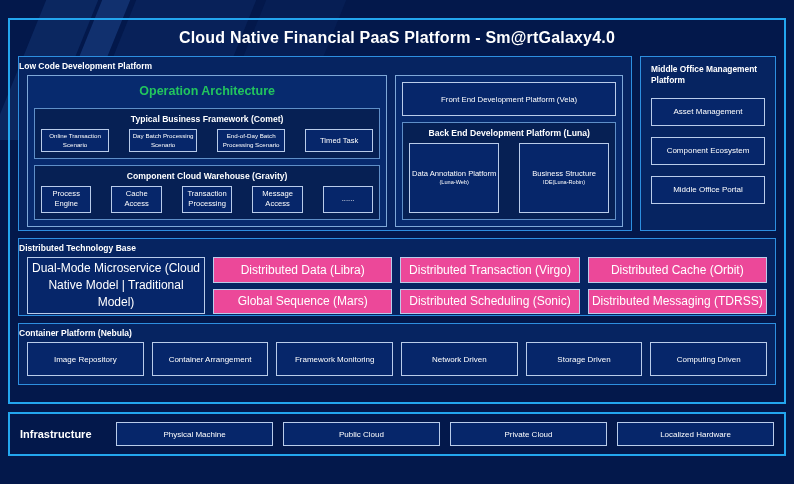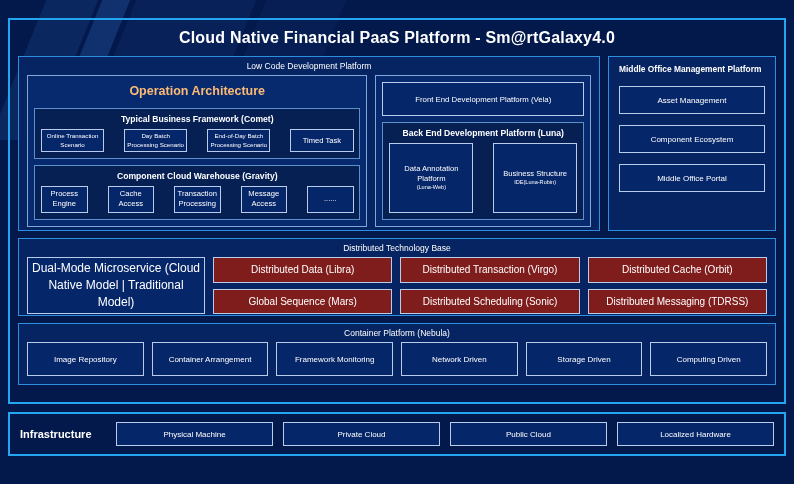--- a/index.html
+++ b/index.html
@@ -77,22 +77,21 @@
   
   .panel {
     border: 1px solid #2d8fe0;
     background: #062461;
     position: relative;
   }
 
   .panel-title {
     color: #ffffff;
     font-size: 8.5px;
-    font-weight: normal;
-    text-align: center;
+    font-weight: bold;
     padding: 5px 0 4px 0;
     line-height: 1.1;
   }
 
   
   .lowcode {
     flex: 1;
     display: flex;
     flex-direction: column;
   }
@@ -105,21 +104,21 @@
 
   .subpanel {
     border: 1px solid #7fa8d8;
     background: #072a6e;
     display: flex;
     flex-direction: column;
     padding: 6px;
     gap: 6px;
   }
   .subpanel-title {
-    color: #fdba74;
+    color: #22c55e;
     font-size: 12.5px;
     font-weight: bold;
     text-align: center;
     padding: 2px 0 4px 0;
   }
 
   .op-arch { flex: 1.62; }
   .dev-plat { flex: 1; }
 
   .group {
@@ -170,21 +169,21 @@
     display: flex;
     align-items: center;
     justify-content: center;
     text-align: center;
     flex: none;
     height: 34px;
   }
 
   
   .middle-office {
-    width: 168px;
+    width: 136px;
     flex: none;
     display: flex;
     flex-direction: column;
     padding: 7px 10px 10px 10px;
     gap: 11px;
   }
   .mo-title {
     color: #ffffff;
     font-size: 8.4px;
     font-weight: bold;
@@ -232,23 +231,23 @@
   }
   .dtb-col {
     flex: 1;
     display: flex;
     flex-direction: column;
     gap: 6px;
   }
   .dtb-cell {
     flex: 1;
     border: 1px solid #b9ccea;
-    background: #7f1d1d;
-    color: #ffffff;
-    font-size: 10px;
+    background: #ec4899;
+    color: #ffffff;
+    font-size: 12px;
     display: flex;
     align-items: center;
     justify-content: center;
     text-align: center;
   }
 
   
   .container-plat {
     height: 62px;
     flex: none;
@@ -415,18 +414,18 @@
           <div class="cp-cell">Computing Driven</div>
         </div>
       </div>
 
     </div>
   </div>
 
   <div class="infra-frame">
     <div class="infra-label">Infrastructure</div>
     <div class="infra-cell">Physical Machine</div>
+    <div class="infra-cell">Public Cloud</div>
     <div class="infra-cell">Private Cloud</div>
-    <div class="infra-cell">Public Cloud</div>
     <div class="infra-cell">Localized Hardware</div>
   </div>
 
 </div>
 
 </body></html>

